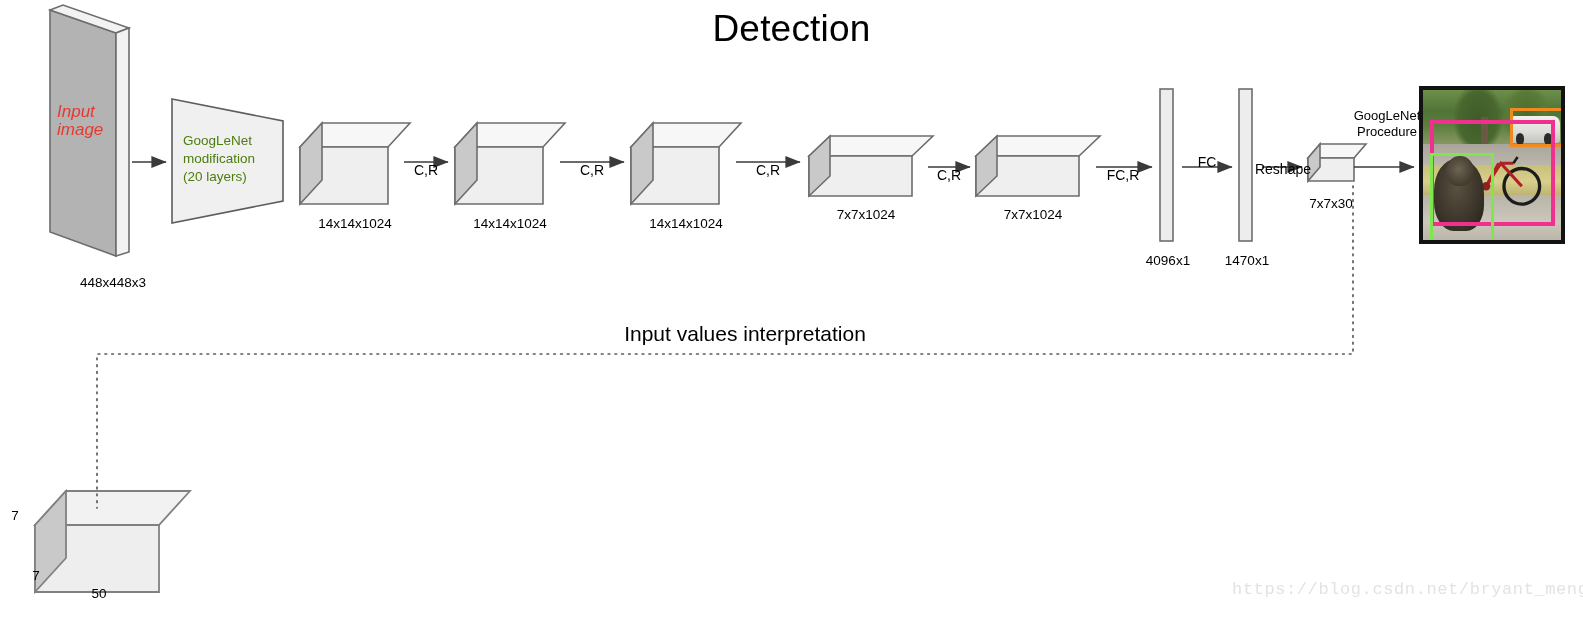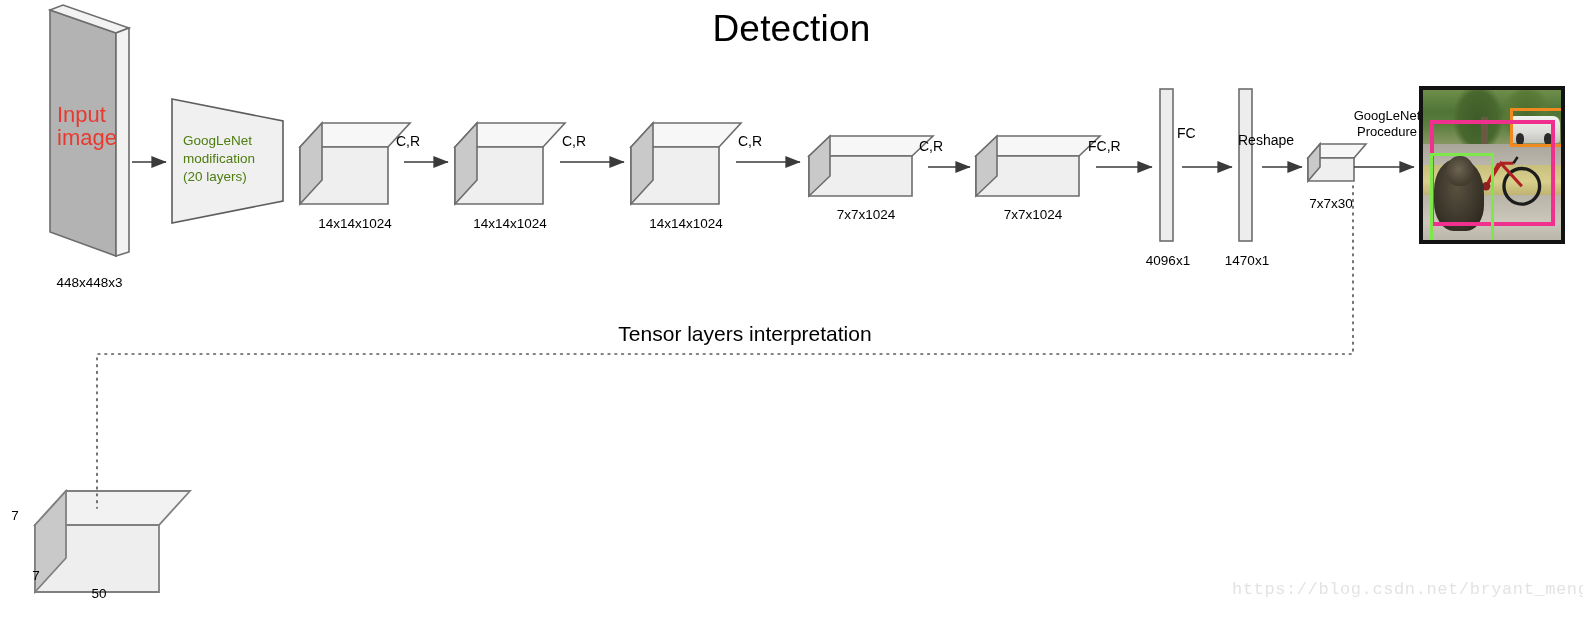--- a/index.html
+++ b/index.html
@@ -36,30 +36,32 @@
     left: 0;
     top: 6px;
     letter-spacing: 0.2px;
   }
   .dim-label {
     font-size: 13.5px;
     text-align: center;
   }
   .op-label {
     font-size: 14px;
-    text-align: left;
+    text-align: center;
+    margin-top: 29px;
   }
   .input-text {
     position: absolute;
     color: #e8392f;
-    font-size: 22px;
+    font-size: 17px;
     line-height: 1.06;
     left: 57px;
     top: 103px;
     white-space: pre;
+    font-style: italic;
   }
   .glnet-text {
     position: absolute;
     font-size: 13.5px;
     line-height: 1.33;
     left: 183px;
     top: 132px;
     white-space: pre;
     color: #4d7c0f;
   }
@@ -247,21 +249,21 @@
       <polygon points="35,525 66,491 66,558 35,592" fill="#c9c9c9" stroke="#808080" stroke-width="1.8"></polygon>
     </g>
 
     <g stroke="#5a5a5a" stroke-width="1.7" fill="none" stroke-dasharray="1.6 5.2" stroke-linecap="round">
       <path d="M1353,186 L1353,354 L97,354 L97,508"></path>
     </g>
   </svg>
 
   <div class="input-text">Input
 image</div>
-  <div class="lbl dim-label" style="left:22px; top:275px; width:135px;">448x448x3</div>
+  <div class="lbl dim-label" style="left:11px; top:275px; width:135px;text-align:right;">448x448x3</div>
 
   <div class="glnet-text">GoogLeNet
 modification
 (20 layers)</div>
 
   <div class="lbl dim-label" style="left:277px; top:216px; width:156px;">14x14x1024</div>
   <div class="lbl dim-label" style="left:432px; top:216px; width:156px;">14x14x1024</div>
   <div class="lbl dim-label" style="left:608px; top:216px; width:156px;">14x14x1024</div>
   <div class="lbl dim-label" style="left:806px; top:207px; width:120px;">7x7x1024</div>
   <div class="lbl dim-label" style="left:973px; top:207px; width:120px;">7x7x1024</div>
@@ -272,21 +274,21 @@
   <div class="lbl op-label" style="left:396px; top:133px; width:60px;">C,R</div>
   <div class="lbl op-label" style="left:562px; top:133px; width:60px;">C,R</div>
   <div class="lbl op-label" style="left:738px; top:133px; width:60px;">C,R</div>
   <div class="lbl op-label" style="left:919px; top:138px; width:60px;">C,R</div>
   <div class="lbl op-label" style="left:1088px; top:138px; width:70px;">FC,R</div>
   <div class="lbl op-label" style="left:1177px; top:125px; width:60px;">FC</div>
   <div class="lbl op-label" style="left:1238px; top:132px; width:90px;">Reshape</div>
   <div class="lbl detproc" style="left:1332px; top:108px; width:110px;">GoogLeNet
 Procedure</div>
 
-  <div class="lbl section-label" style="left:520px; top:321px; width:450px;">Tensor layers interpretation</div>
+  <div class="lbl section-label" style="left:520px; top:321px; width:450px;">Input values interpretation</div>
 
   <div class="lbl dim-label" style="left:5px; top:508px; width:20px;">7</div>
   <div class="lbl dim-label" style="left:26px; top:568px; width:20px;">7</div>
   <div class="lbl dim-label" style="left:87px; top:586px; width:24px;">50</div>
 
   <div id="det-photo">
     <div class="ph-sky"></div>
     <div class="ph-tree"></div>
     <div class="ph-tree2"></div>
     <div class="ph-trunk"></div>

